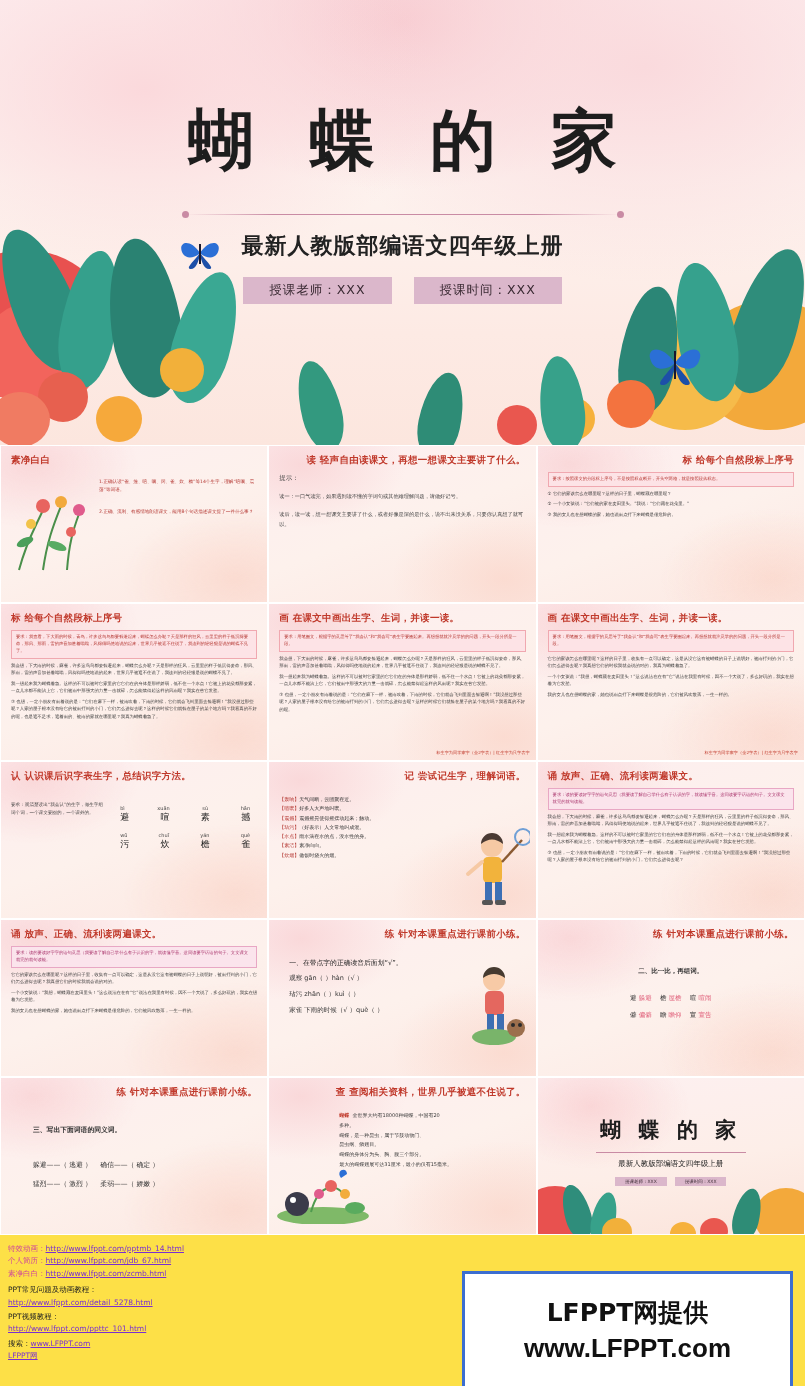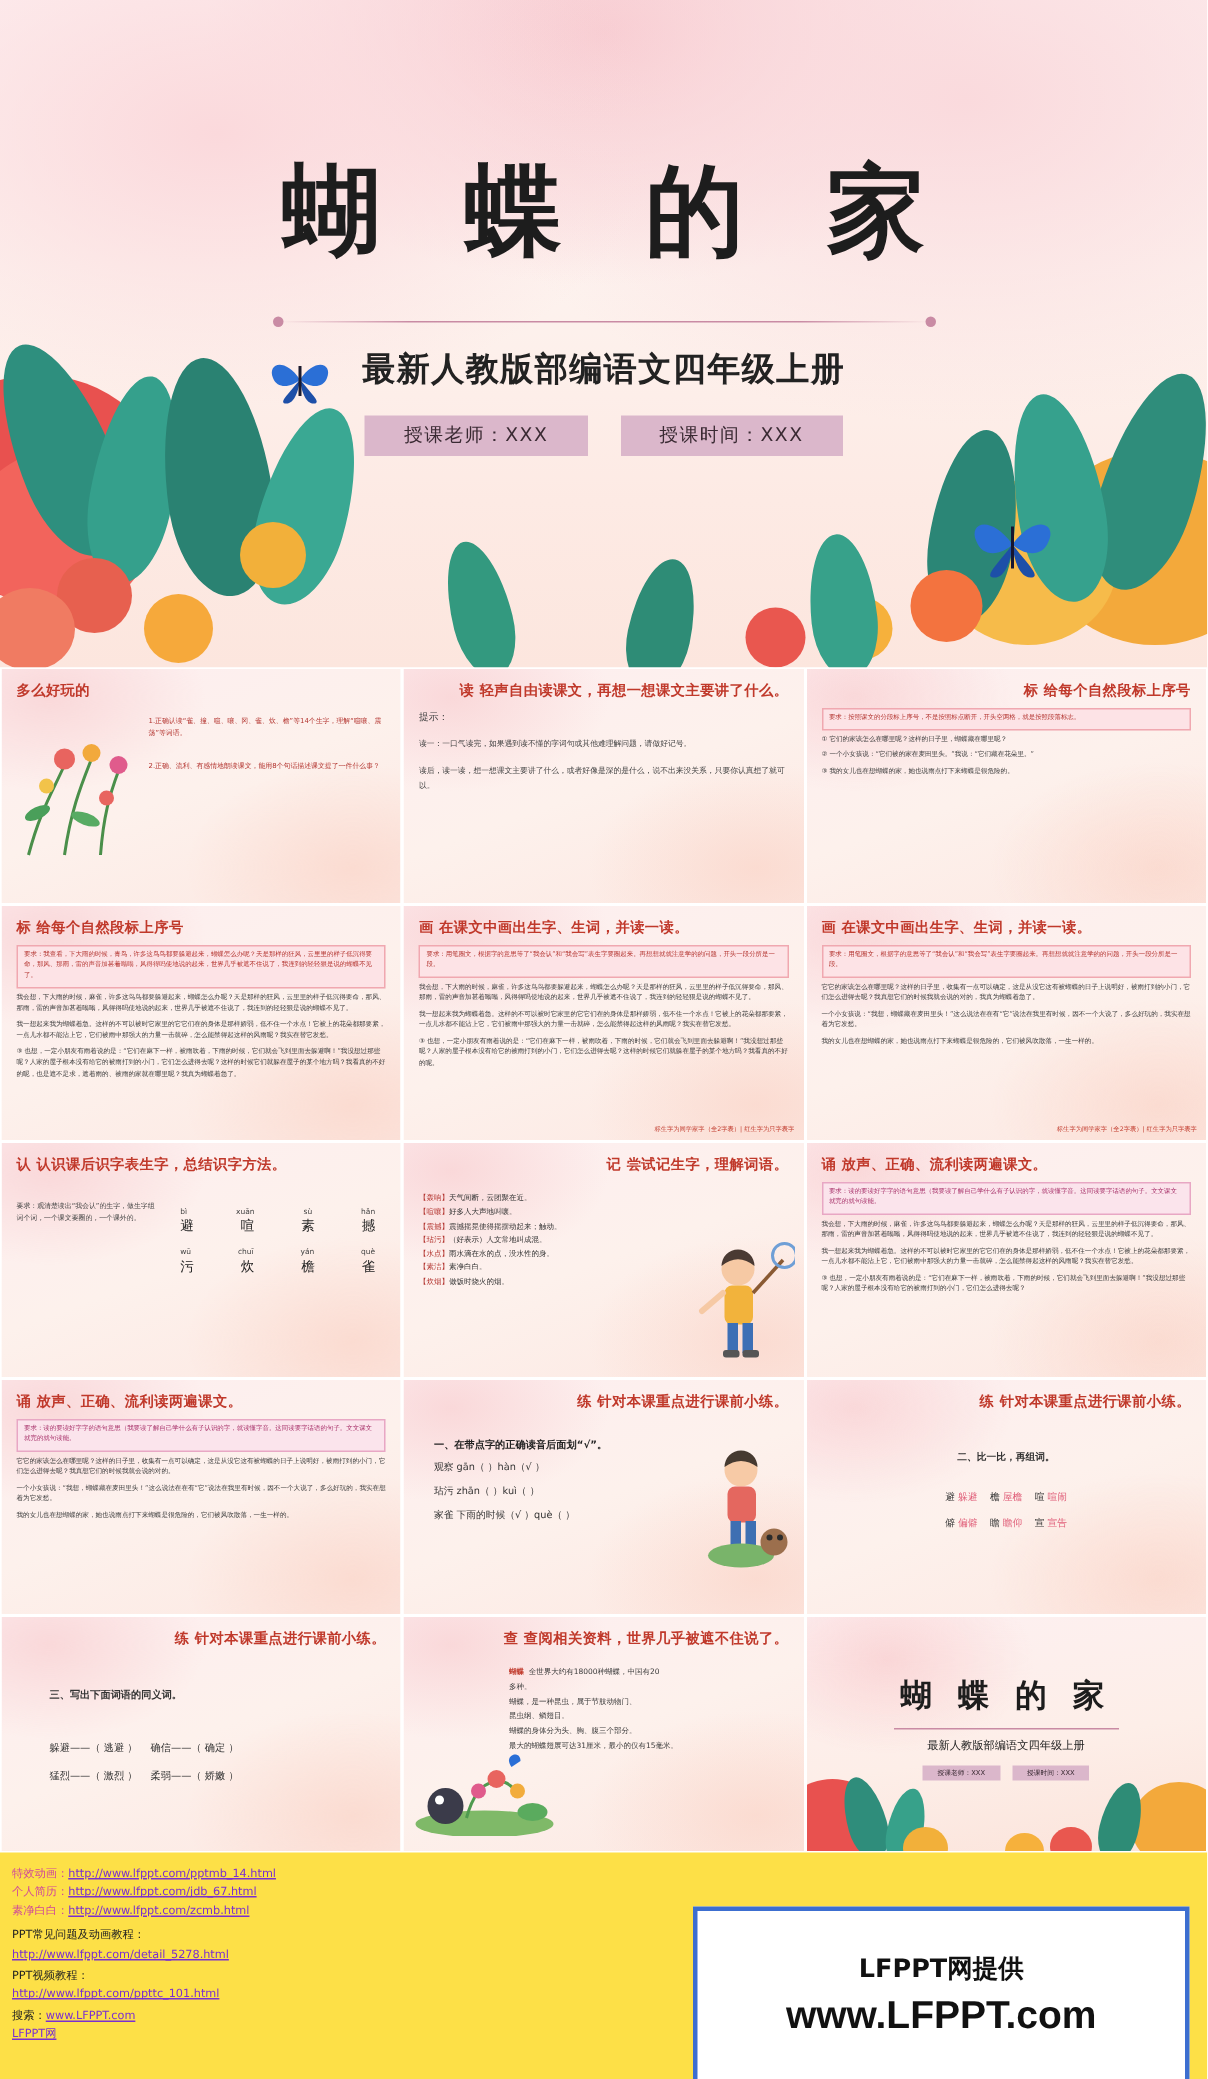--- a/index.html
+++ b/index.html
@@ -132,21 +132,21 @@
     font-size: 4.6px; color: #444; line-height: 1.7; width: 96px;
     font-family: "DejaVu Sans", sans-serif;
   }
 
   
   .wlist { font-size: 5px; line-height: 1.85; color: #333; font-family: "DejaVu Sans", sans-serif; }
   .wlist .tag { color: #b3342f; }
 
   
   .ex { font-size: 6.5px; line-height: 2.4; color: #333; font-family: "DejaVu Sans", sans-serif; }
-  .ex .hd { font-weight: 700; color: #222; font-size: 6.8px; }
+  .ex .hd { font-weight: 400; color: #222; font-size: 6.8px; }
 
   
   .cmp { font-size: 6.5px; line-height: 2.6; color: #333; text-align: center; font-family: "DejaVu Sans", sans-serif; }
   .cmp .hl { color: #e0607a; }
 
   
   .syn { font-size: 6.8px; line-height: 2.8; color: #333; font-family: "DejaVu Sans", sans-serif; }
 
   
   .auth { font-size: 5px; line-height: 1.95; color: #3b3b3b; font-family: "DejaVu Sans", sans-serif; }
@@ -190,21 +190,21 @@
     flex: 1; display: flex; align-items: center; justify-content: center;
     padding: 10px 12px 12px 0;
   }
   .brandbox {
     width: 100%; height: 118px;
     border: 3px solid #3c6ed0;
     display: flex; flex-direction: column;
     align-items: center; justify-content: center;
     background: #fff;
   }
-  .brandbox .l1 { font-size: 17px; font-weight: 700; color: #111; font-family: "DejaVu Sans", sans-serif; }
+  .brandbox .l1 { font-size: 25px; font-weight: 700; color: #111; font-family: "DejaVu Sans", sans-serif; }
   .brandbox .l2 { font-size: 26px; font-weight: 700; color: #111; margin-top: 4px; font-family: "Liberation Sans", sans-serif; }
 </style>
 </head>
 <body>
 
 <div class="page">
 
   <div class="hero">
 
     <div class="blob" style="left:-60px; top:250px; width:170px; height:150px; background:#e8514f;"></div>
@@ -250,21 +250,21 @@
     <div class="hero-sub">最新人教版部编语文四年级上册</div>
     <div class="hero-chips">
       <span class="chip">授课老师：XXX</span>
       <span class="chip">授课时间：XXX</span>
     </div>
   </div>
 
   <div class="grid">
 
     <div class="slide">
-      <div class="s-title">多么好玩的</div>
+      <div class="s-title">素净白白</div>
       <svg style="position:absolute;left:8px;top:34px;" width="84" height="92" viewBox="0 0 84 92">
         <path d="M10 90 C18 60, 26 48, 34 30" stroke="#4a8f4a" stroke-width="2" fill="none"></path>
         <path d="M34 90 C38 62, 44 46, 52 26" stroke="#4a8f4a" stroke-width="2" fill="none"></path>
         <path d="M58 90 C60 64, 64 50, 70 34" stroke="#4a8f4a" stroke-width="2" fill="none"></path>
         <circle cx="34" cy="26" r="7" fill="#e8645f"></circle>
           <circle cx="52" cy="22" r="6" fill="#f2a93c"></circle>
         <circle cx="70" cy="30" r="6" fill="#e05b8c"></circle>
           <circle cx="22" cy="44" r="5" fill="#f2c34a"></circle>
         <circle cx="62" cy="52" r="5" fill="#e8645f"></circle>
         <ellipse cx="16" cy="62" rx="9" ry="4" fill="#4a9f5a" transform="rotate(-25 16 62)"></ellipse>

